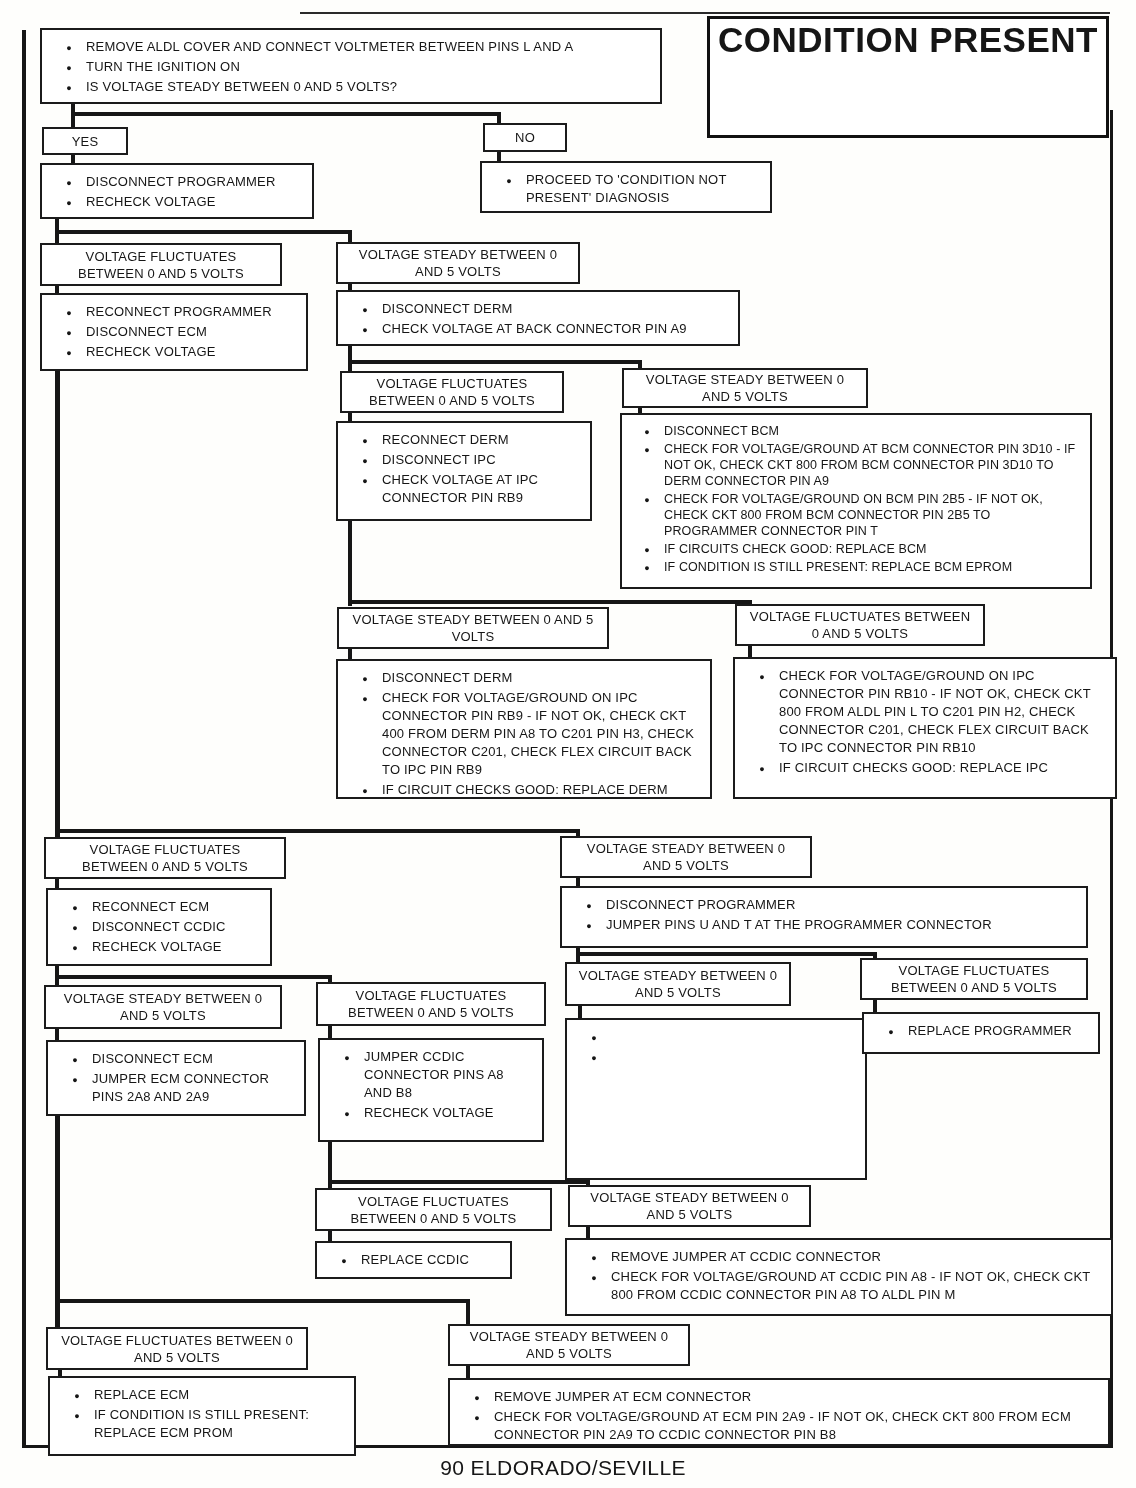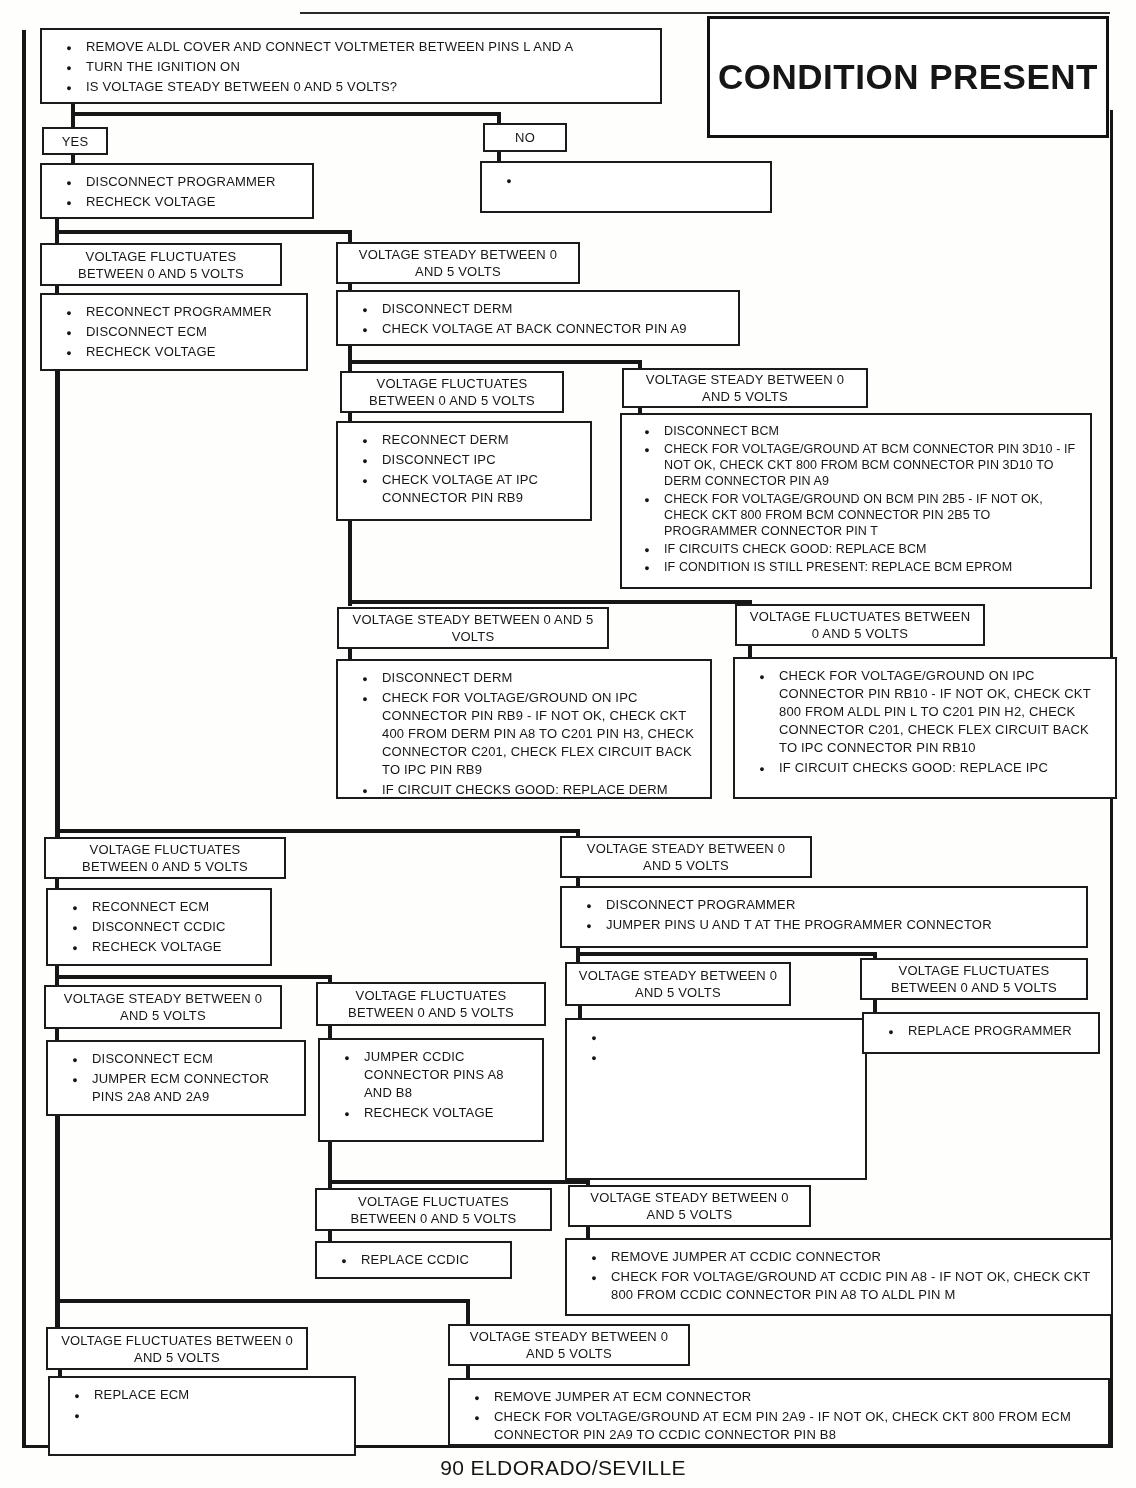--- a/index.html
+++ b/index.html
@@ -5,21 +5,21 @@
   *{margin:0;padding:0;box-sizing:border-box}
   html,body{width:1136px;height:1488px}
   body{position:relative;background:#fefefc;font-family:"Liberation Sans",sans-serif;color:#161616;overflow:hidden}
   .box{position:absolute;border:2px solid #1b1b1b;background:#fff}
   .action{padding:6px 10px 4px 10px;font-size:13px;line-height:18px;letter-spacing:.2px}
   .action-sm{padding:6px 8px 4px 8px;font-size:12.5px;line-height:16px;letter-spacing:.1px}
   .bullet-row{display:flex;align-items:flex-start;margin:2px 0}
   .dot{flex:0 0 34px;width:34px;text-align:center;font-size:9px;line-height:inherit;transform:translateY(1px)}
   .bt{flex:1;padding-right:2px}
   .label{display:flex;align-items:center;justify-content:center;text-align:center;font-size:13px;line-height:17px;letter-spacing:.2px;padding:2px 10px}
-  .title-box{display:flex;flex-direction:column;align-items:center;justify-content:center;border:3px solid #111;background:#fff;position:absolute}
+  .title-box{display:flex;flex-direction:column;align-items:center;justify-content:flex-start;border:3px solid #111;background:#fff;position:absolute}
   .title-box span{font-size:35px;font-weight:bold;letter-spacing:.5px;line-height:42px}
   .line{position:absolute;background:#161616}
   .thin{background:#2a2a2a}
   .footer{position:absolute;font-size:21px;letter-spacing:.4px;white-space:nowrap}
 </style>
 </head>
 <body>
 
 <div class="line thin" style="left:300px;top:12px;width:810px;height:2px"></div>
 <div class="line" style="left:22px;top:30px;width:4px;height:1418px"></div>
@@ -83,35 +83,36 @@
     </div>
     <div class="bullet-row">
       <span class="dot">●</span>
       <span class="bt">TURN THE IGNITION ON</span>
     </div>
     <div class="bullet-row">
       <span class="dot">●</span>
       <span class="bt">IS VOLTAGE STEADY BETWEEN 0 AND 5 VOLTS?</span>
     </div>
   </div>
-<div class="box label" style="left:42px;top:127px;width:66px;height:28px">YES</div>
+<div class="box label" style="left:42px;top:127px;width:86px;height:28px">YES</div>
 <div class="box label" style="left:483px;top:123px;width:84px;height:29px">NO</div>
 <div class="box action" style="left:40px;top:163px;width:274px;height:56px">
     <div class="bullet-row">
       <span class="dot">●</span>
       <span class="bt">DISCONNECT PROGRAMMER</span>
     </div>
     <div class="bullet-row">
       <span class="dot">●</span>
       <span class="bt">RECHECK VOLTAGE</span>
     </div>
   </div>
 <div class="box action" style="left:480px;top:161px;width:292px;height:52px">
     <div class="bullet-row">
       <span class="dot">●</span>
+      <span class="bt">PROCEED TO 'CONDITION NOT PRESENT' DIAGNOSIS</span>
     </div>
   </div>
 
 <div class="box label" style="left:40px;top:243px;width:242px;height:43px">VOLTAGE FLUCTUATES BETWEEN 0 AND 5 VOLTS</div>
 <div class="box label" style="left:336px;top:242px;width:244px;height:42px">VOLTAGE STEADY BETWEEN 0 AND 5 VOLTS</div>
 <div class="box action" style="left:40px;top:293px;width:268px;height:78px">
     <div class="bullet-row">
       <span class="dot">●</span>
       <span class="bt">RECONNECT PROGRAMMER</span>
     </div>
@@ -289,20 +290,21 @@
 
 <div class="box label" style="left:46px;top:1327px;width:262px;height:43px">VOLTAGE FLUCTUATES BETWEEN 0 AND 5 VOLTS</div>
 <div class="box label" style="left:448px;top:1324px;width:242px;height:42px">VOLTAGE STEADY BETWEEN 0 AND 5 VOLTS</div>
 <div class="box action" style="left:48px;top:1376px;width:308px;height:80px">
     <div class="bullet-row">
       <span class="dot">●</span>
       <span class="bt">REPLACE  ECM</span>
     </div>
     <div class="bullet-row">
       <span class="dot">●</span>
+      <span class="bt">IF CONDITION IS STILL PRESENT: REPLACE ECM PROM</span>
     </div>
   </div>
 <div class="box action" style="left:448px;top:1378px;width:662px;height:68px">
     <div class="bullet-row">
       <span class="dot">●</span>
       <span class="bt">REMOVE JUMPER AT ECM CONNECTOR</span>
     </div>
     <div class="bullet-row">
       <span class="dot">●</span>
       <span class="bt">CHECK FOR VOLTAGE/GROUND AT ECM PIN 2A9 - IF NOT OK, CHECK CKT 800 FROM ECM CONNECTOR  PIN 2A9 TO CCDIC CONNECTOR PIN B8</span>

